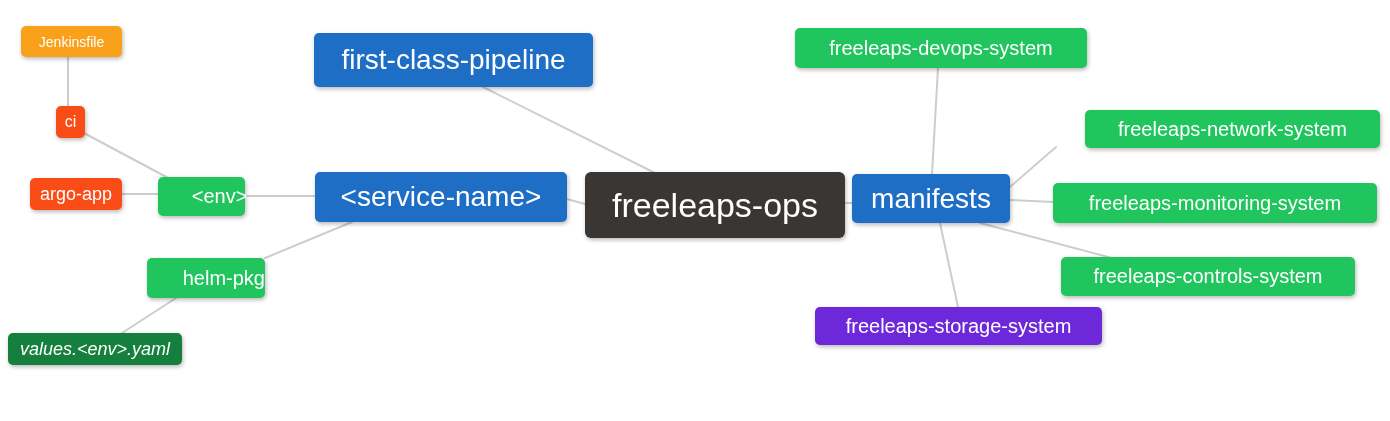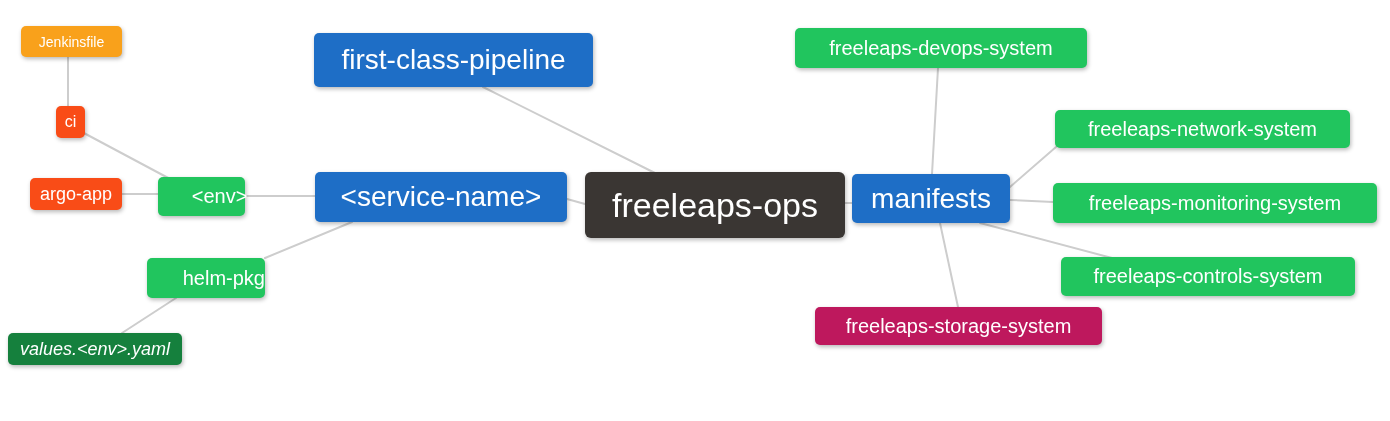--- a/index.html
+++ b/index.html
@@ -75,25 +75,25 @@
     </div>
     <div class="node" style="left: 30px; top: 178px; width: 92px; height: 32px; font-size: 18px; background: rgb(249, 76, 23); color: rgb(255, 255, 255);">
       <span>argo-app</span>
     </div>
     <div class="node" style="left: 8px; top: 333px; width: 174px; height: 32px; font-size: 18px; background: #15803d; color: rgb(255, 255, 255); font-style: italic;">
       <span>values.&lt;env&gt;.yaml</span>
     </div>
     <div class="node" style="left: 795px; top: 28px; width: 292px; height: 40px; font-size: 20px; background: rgb(33, 197, 94); color: rgb(255, 255, 255);">
       <span>freeleaps-devops-system</span>
     </div>
-    <div class="node" style="left: 1055px; top: 110px; width: 295px; height: 38px; font-size: 20px; background: rgb(33, 197, 94); color: rgb(255, 255, 255);">
+    <div class="node" style="left: 1085px; top: 110px; width: 295px; height: 38px; font-size: 20px; background: rgb(33, 197, 94); color: rgb(255, 255, 255);">
       <span>freeleaps-network-system</span>
     </div>
     <div class="node" style="left: 1053px; top: 183px; width: 324px; height: 40px; font-size: 20px; background: rgb(33, 197, 94); color: rgb(255, 255, 255);">
       <span>freeleaps-monitoring-system</span>
     </div>
     <div class="node" style="left: 1061px; top: 257px; width: 294px; height: 39px; font-size: 20px; background: rgb(33, 197, 94); color: rgb(255, 255, 255);">
       <span>freeleaps-controls-system</span>
     </div>
-    <div class="node" style="left: 815px; top: 307px; width: 287px; height: 38px; font-size: 20px; background: #be185d; color: rgb(255, 255, 255);">
+    <div class="node" style="left: 815px; top: 307px; width: 287px; height: 38px; font-size: 20px; background: #6d28d9; color: rgb(255, 255, 255);">
       <span>freeleaps-storage-system</span>
     </div>
   </div>
 
 </body></html>

